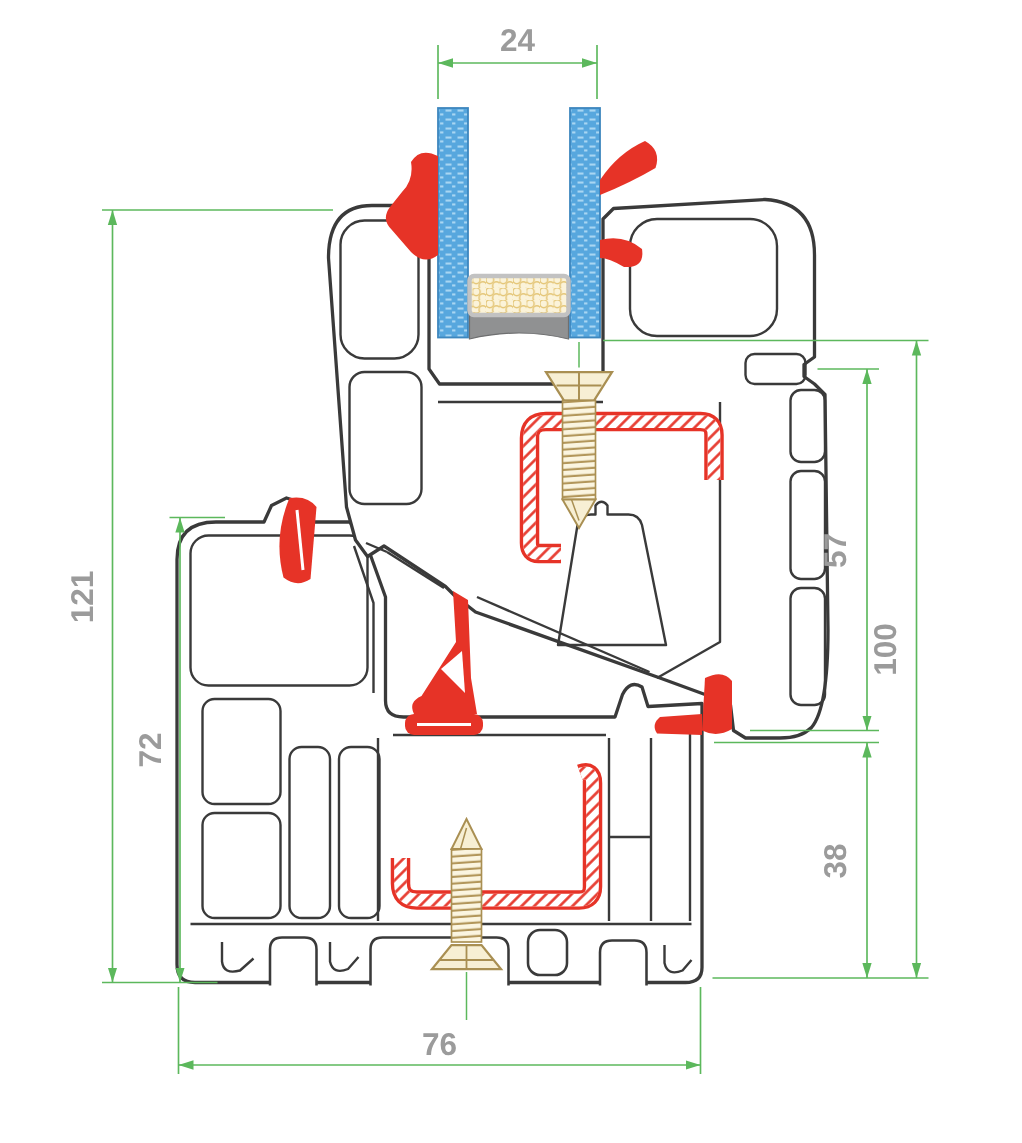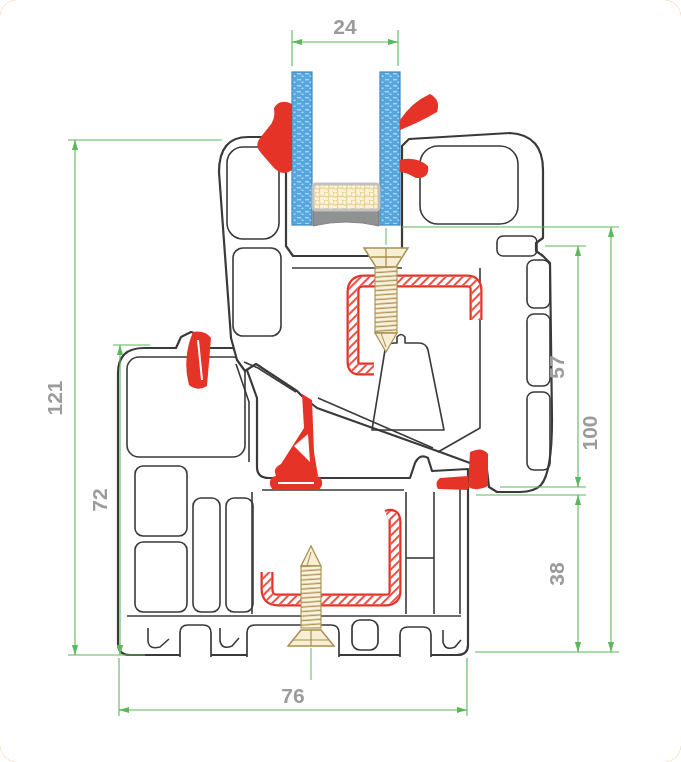--- a/index.html
+++ b/index.html
@@ -1,17 +1,17 @@
 <!DOCTYPE html>
 <html><head>
 <meta charset="utf-8">
 <style>
   html,body{margin:0;padding:0;background:#ffffff;}
   .stage{position:relative;width:681px;height:762px;background:#f97316;overflow:hidden;
-         font-family:"Liberation Sans", sans-serif;border-radius:17px;}
+         font-family:"Liberation Sans", sans-serif;}
   .stage svg{position:absolute;left:0;top:0;}
   .dim-num{font-family:"Liberation Sans", sans-serif;font-weight:bold;font-size:21px;fill:#9B9B9B;}
 </style>
 </head>
 <body>
 
 <div class="stage">
 <svg width="681" height="762" viewBox="0 0 681 762" xmlns="http://www.w3.org/2000/svg">
   <defs>
     <marker id="dar" markerWidth="11" markerHeight="8" refX="10" refY="3.5" orient="auto-start-reverse" markerUnits="userSpaceOnUse">

